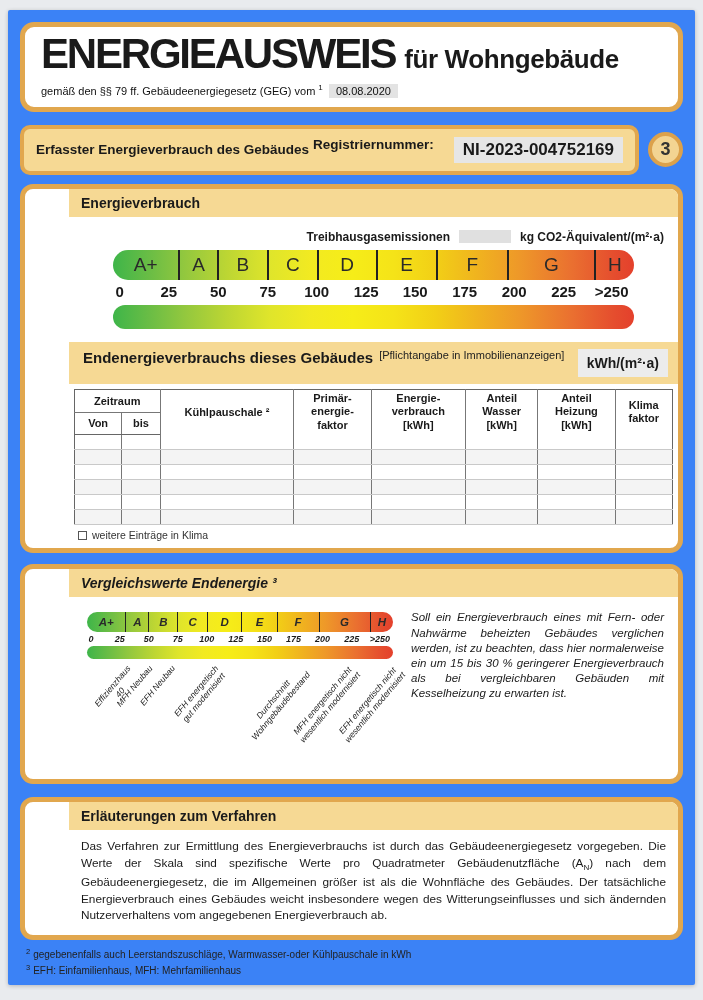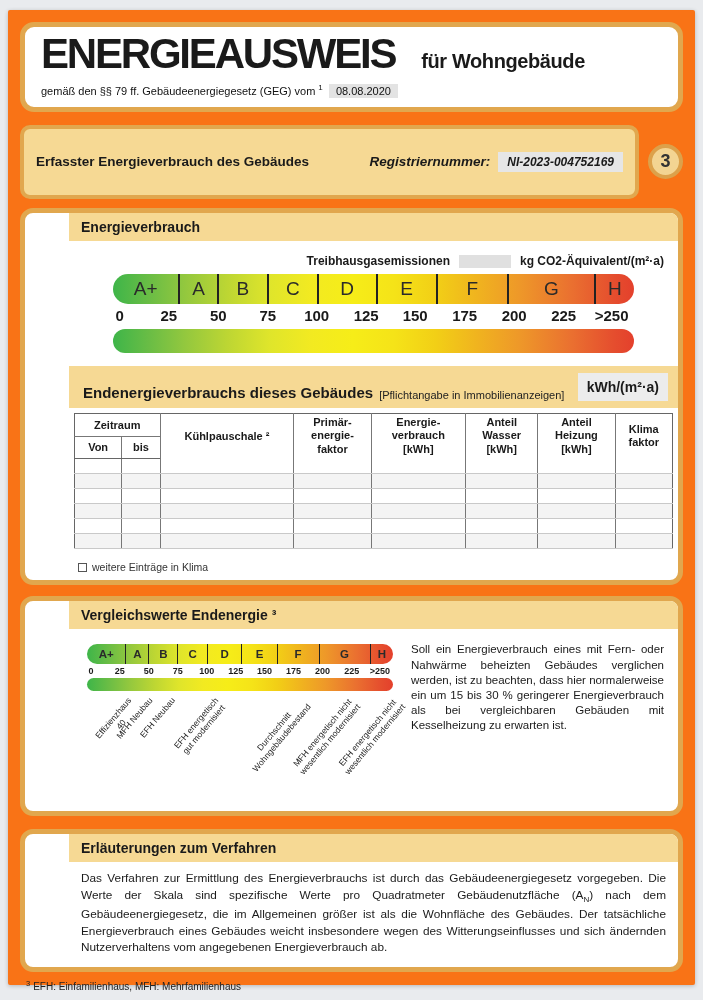--- a/index.html
+++ b/index.html
@@ -1,92 +1,92 @@
 <!DOCTYPE html>
 <html><head>
 <meta charset="utf-8">
 <style>
   * { margin: 0; padding: 0; box-sizing: border-box; }
   html, body { width: 703px; height: 1000px; overflow: hidden; }
   body { background: #e9ebee; font-family: "Liberation Sans", sans-serif; color: #1a1a1a; }
-  .page { margin: 10px 8px 0 8px; background: #f97316; height: 975px; padding: 12px 12px;
+  .page { margin: 10px 8px 0 8px; background: #3b82f6; height: 975px; padding: 12px 12px;
           box-shadow: 0 1px 4px rgba(0,0,0,.22); border-radius: 2px; }
 
   
   .header-box { border: 5px solid #E1A74E; border-radius: 14px; padding: 6px 16px 9px; background:#fff; }
   .title-line { display: flex; align-items: baseline; }
   .main-title { font-size: 42px; font-weight: 700; letter-spacing: -2.2px; line-height: 1.0; }
-  .title-suffix { font-size: 20px; font-weight: 700; margin-left: 26px; letter-spacing: -0.4px; }
+  .title-suffix { font-size: 26px; font-weight: 700; margin-left: 9px; letter-spacing: -0.4px; }
   .law-line { font-size: 11px; margin-top: 8px; color:#111; }
   .law-line sup { font-size: 8px; margin: 0 3px; }
   .gray-chip { background: #e3e3e3; padding: 1px 7px; display: inline-block; }
 
   
   .reg-row { display: flex; align-items: center; margin-top: 13px; }
   .reg-band { flex: 1; border: 4px solid #E1A74E; border-radius: 10px; background: #F6D994;
-              padding: 23px 12px; display: flex; align-items: center; }
+              padding: 8px 12px; display: flex; align-items: center; }
   .reg-title { font-size: 13.5px; font-weight: 700; }
-  .reg-right { margin-left: auto; display: flex; align-items: center; gap: 8px; font-style: italic; }
+  .reg-right { margin-left: auto; display: flex; align-items: flex-start; gap: 20px; }
   .reg-label { font-size: 13.5px; font-weight: 700; }
-  .reg-value { background: #e6e6e6; font-size: 12px; font-weight: 700; padding: 3px 9px; }
+  .reg-value { background: #e6e6e6; font-size: 17px; font-weight: 700; padding: 3px 9px; }
   .page-badge { width: 35px; height: 35px; border-radius: 50%; border: 4px solid #DCA14B;
                 background: #F3D492; margin-left: 9px; flex: 0 0 auto; display: flex;
                 align-items: center; justify-content: center; font-size: 18px; font-weight: 700; color:#333; }
 
   
   .section { border: 5px solid #E1A74E; border-radius: 13px; background: #fff; overflow: hidden; padding-left: 44px; }
   .section-head { background: #F6D994; padding: 6px 12px; font-size: 14px; font-weight: 700; }
 
   
   .sec-consumption { margin-top: 9px; }
-  .ghg-row { display: flex; justify-content: flex-end; align-items: flex-end; gap: 9px;
+  .ghg-row { display: flex; justify-content: flex-end; align-items: flex-start; gap: 9px;
              padding: 13px 14px 2px; font-size: 12px; font-weight: 700; }
   .ghg-box { width: 52px; height: 13px; background: #e0e0e0; }
   .scale-wrap { margin: 4px 44px 13px; }
   .energy-gradient { background: linear-gradient(to right,
       #3eb549 0%, #6abd45 7%, #94c83e 14%, #bdd633 22%, #dfe52b 30%, #f2ea21 38%,
       #f6ed18 46%, #f5e318 54%, #f2cf16 62%, #f0b31f 70%, #ee9829 78%, #ea7030 88%,
       #e54e2e 96%, #e4402c 100%); }
   .scale-letters { height: 30px; border-radius: 15px; display: flex; overflow: hidden; }
   .scale-letters .seg { display: flex; align-items: center; justify-content: center;
       font-size: 19px; color: #2a2a2a; border-right: 2px solid #222; }
   .scale-letters .seg:last-child { border-right: none; }
   .scale-ticks { position: relative; height: 25px; }
   .scale-ticks span { position: absolute; top: 3px; font-size: 15px; font-weight: 700;
       transform: translateX(-50%); white-space: nowrap; }
   .scale-ticks span:first-child { transform: translateX(-20%); }
   .scale-bar { height: 24px; border-radius: 12px; }
 
-  .band { background: #F6D994; padding: 7px 10px; display: flex; align-items: flex-end; }
+  .band { background: #F6D994; padding: 7px 10px; display: flex; align-items: flex-start; }
   .band-final { margin-bottom: 5px; min-height: 37px; }
   .final-label { font-size: 15px; font-weight: 700; margin-left: 4px; }
   .final-note { font-size: 11px; margin-left: 6px; color: #222; }
   .unit-box { margin-left: auto; background: #ececec; font-size: 14px; font-weight: 700;
               padding: 6px 9px; }
   .band-table-title { padding: 5px 12px; font-size: 13.5px; font-weight: 700; min-height: 26px; }
 
   table.consumption { border-collapse: collapse; table-layout: fixed; width: calc(100% - 10px);
-      margin: 5px 5px 8px; }
+      margin: 5px 5px 0; }
   table.consumption th, table.consumption td { border-left: 1px solid #777; }
   table.consumption th:first-child, table.consumption td:first-child { border-left: none; }
   table.consumption { border: 1.5px solid #666; }
   th.hcell { font-size: 11px; font-weight: 700; text-align: center; vertical-align: middle;
       padding: 2px 1px; }
   th.hcell .ml { white-space: pre-line; line-height: 1.25; display: block; }
   .th-zeitraum { border-bottom: 1px solid #777; height: 20px; }
   .th-vonbis { height: 20px; }
   tr.hdr-bottom th { border-bottom: 1.5px solid #666; }
   td.body-cell { height: 15px; border-bottom: 1px solid #c9c9c9; }
   tr.stripe td { background: #f4f4f4; }
   .checkbox-row { display: flex; align-items: center; gap: 5px; padding: 4px 9px 7px;
       font-size: 10.5px; color: #333; }
   .cb-box { width: 9px; height: 9px; border: 1px solid #555; display: inline-block; background:#fff; }
 
   
-  .sec-comparison { margin-top: 11px; }
+  .sec-comparison { margin-top: 11px; font-style: italic; }
   .cmp-body { display: flex; padding: 8px 8px 4px 10px; }
   .cmp-left { width: 320px; flex: 0 0 auto; position: relative; }
   .cmp-scale { margin: 7px 6px 0 8px; }
   .cmp-scale .scale-letters { height: 20px; border-radius: 10px; }
   .cmp-scale .scale-letters .seg { font-size: 11.5px; font-weight: 700; border-right: 1.5px solid #222; }
   .cmp-scale .scale-letters .seg:last-child { border-right: none; }
   .cmp-scale .scale-ticks { height: 14px; }
   .cmp-scale .scale-ticks span { font-size: 9px; top: 2px; }
   .cmp-scale .scale-bar { height: 13px; border-radius: 7px; }
   .cmp-labels { position: relative; height: 116px; }
@@ -345,16 +345,17 @@
   </div>
 
   <div class="section sec-explanation">
     <div class="section-head">Erläuterungen zum Verfahren</div>
     <div class="exp-body">
       <span>Das Verfahren zur Ermittlung des Energieverbrauchs ist durch das Gebäudeenergiegesetz vorgegeben. Die Werte der Skala sind spezifische Werte pro Quadratmeter Gebäudenutzfläche (A</span><sub>N</sub><span>) nach dem Gebäudeenergiegesetz, die im Allgemeinen größer ist als die Wohnfläche des Gebäudes. Der tatsächliche Energieverbrauch eines Gebäudes weicht insbesondere wegen des Witterungseinflusses und sich ändernden Nutzerverhaltens vom angegebenen Energieverbrauch ab.</span>
     </div>
   </div>
 
   <div class="footnotes">
+      <div class="fn"><sup>2</sup><span>gegebenenfalls auch Leerstandszuschläge, Warmwasser-oder Kühlpauschale in kWh</span></div>
       <div class="fn"><sup>3</sup><span>EFH: Einfamilienhaus, MFH: Mehrfamilienhaus</span></div>
     </div>
 
 </div>
 
 </body></html>

